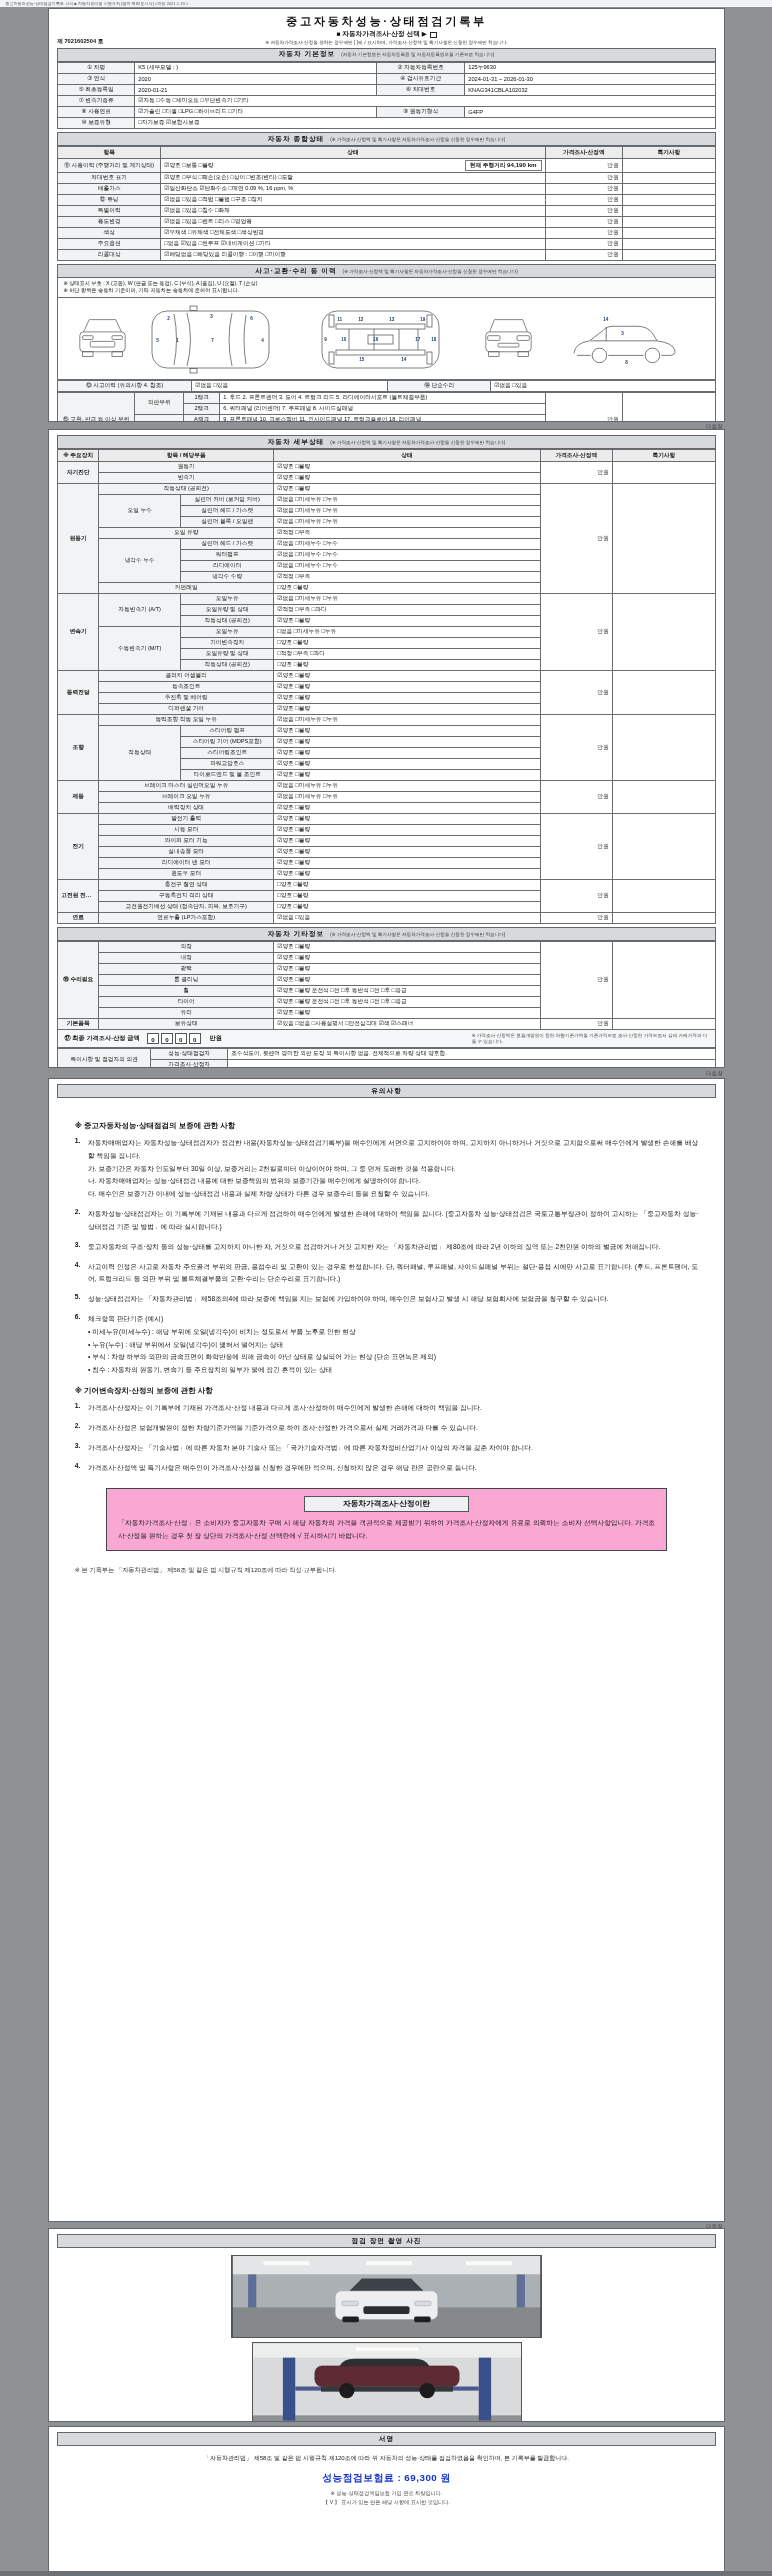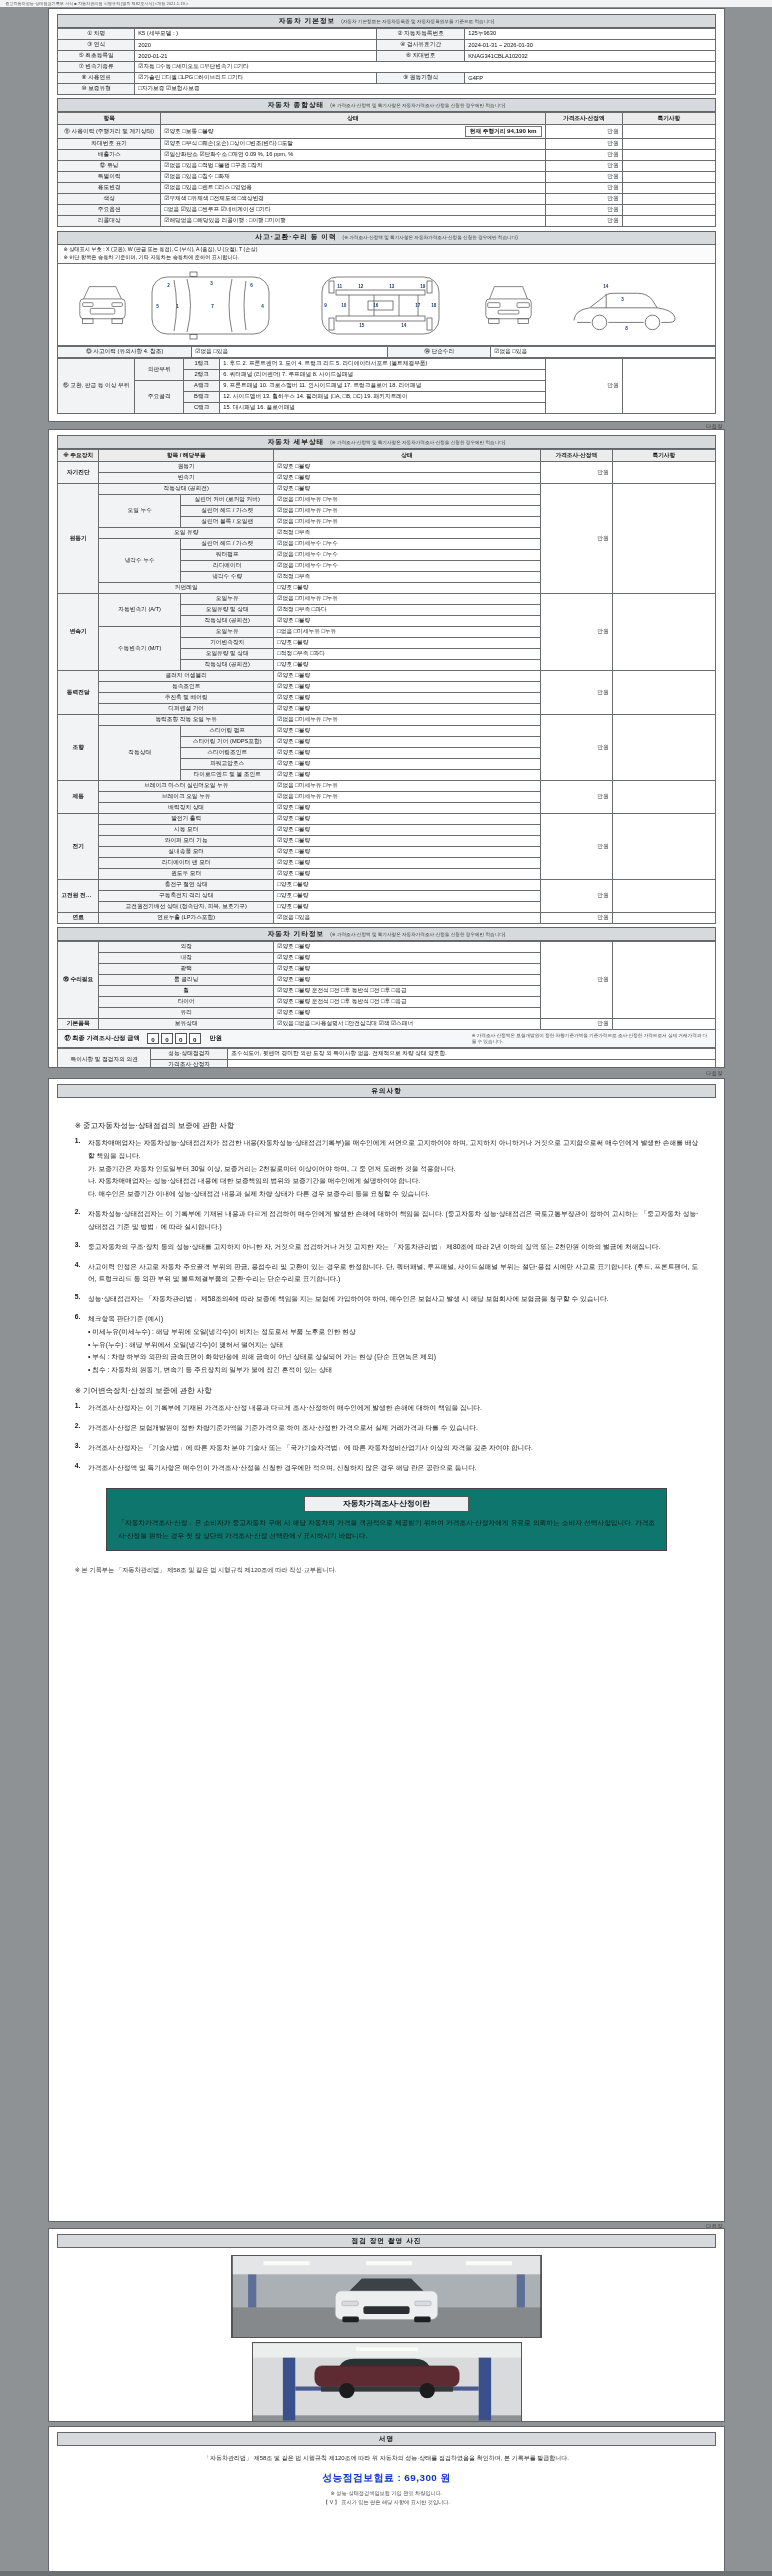--- a/index.html
+++ b/index.html
@@ -50,25 +50,25 @@
 
   .final-row{display:flex;align-items:center;gap:7.2px;border:0.5px solid #6a6d70;border-top:none;
              padding:2.6px 6.2px;background:#f6f7f8}
   .final-label{font-weight:bold;font-size:6.2px}
   .digit{display:inline-block;width:12.4px;height:11.3px;border:0.5px solid #555;background:#fff;
          text-align:center;line-height:11.3px;font-weight:bold;margin-right:1.5px;font-size:6.2px}
   .unit{font-size:6.2px;font-weight:bold}
   .final-note{font-size:4.6px;color:#444;margin-left:auto;white-space:normal;width:237px;line-height:1.3}
 
   .notices{padding:13.4px 17.5px 5.2px 17.5px}
-  .nsec-title{font-weight:normal;font-size:7.5px;margin:9.3px 0 6.2px 0}
+  .nsec-title{font-weight:bold;font-size:7.5px;margin:9.3px 0 6.2px 0}
   .nitem{display:flex;gap:4.1px;margin-bottom:7.2px}
   .nno{font-weight:bold;font-size:6.7px;min-width:9.3px}
   .ntext{white-space:pre-line;font-size:6.7px;line-height:1.9;text-align:justify}
-  .pricebox{border:1px solid #444;margin:13px 31px 0 31px;padding:7.2px 11.3px;background:#0f766e}
+  .pricebox{border:1px solid #444;margin:13px 31px 0 31px;padding:7.2px 11.3px;background:#f9a8d4}
   .pricebox-title{text-align:center;font-weight:bold;font-size:7.7px;border:0.5px solid #555;
                   width:165px;margin:0 auto 5.2px auto;padding:2.1px 0;background:#eef0f2}
   .pricebox-body{font-size:6.7px;line-height:1.9;text-align:justify;white-space:pre-line}
   .nclose{font-size:6.2px;color:#333;margin-top:13.4px;line-height:1.8}
 
   .photo-wrap{text-align:center;margin-top:4.1px}
   .photo-frame{display:inline-block;border:0.5px solid #555;line-height:0;margin-top:3.1px;background:#000}
 
   .sig-body{padding:7.2px 15.5px;text-align:center}
   .sig-line{font-size:6px;line-height:1.9;color:#222}
@@ -77,20 +77,28 @@
   .sig-small{font-size:5.2px;color:#444;line-height:1.7}
 </style>
 </head>
 <body>
 
 <div class="topstrip">
   <span>중고자동차성능·상태점검기록부 서식 ■ 자동차관리법 시행규칙 [별지 제82호서식] &lt;개정 2021.1.19.&gt;</span>
 </div>
 
 <div class="panel" id="p1">
+  <div class="doc-head">
+    <div class="doc-title">중고자동차성능·상태점검기록부</div>
+    <div class="doc-sub">
+      <span>■ 자동차가격조사·산정 선택 ▶</span><span class="selbox"></span>
+    </div>
+    <div class="doc-note">※ 자동차가격조사·산정을 원하는 경우에만 [ ]에 √ 표시하며, 가격조사·산정액 및 특기사항은 신청한 경우에만 적습니다.</div>
+    <div class="doc-no">제 7021602504 호</div>
+  </div>
 
   <div class="sbar">
     <b>자동차 기본정보</b>
     <span class="note">(자동차 기본정보는 자동차등록증 및 자동차등록원부를 기준으로 적습니다)</span>
   </div>
   <table class="tbl">
     <colgroup>
         <col style="width:77px">
         <col style="width:242px">
         <col style="width:88px">

